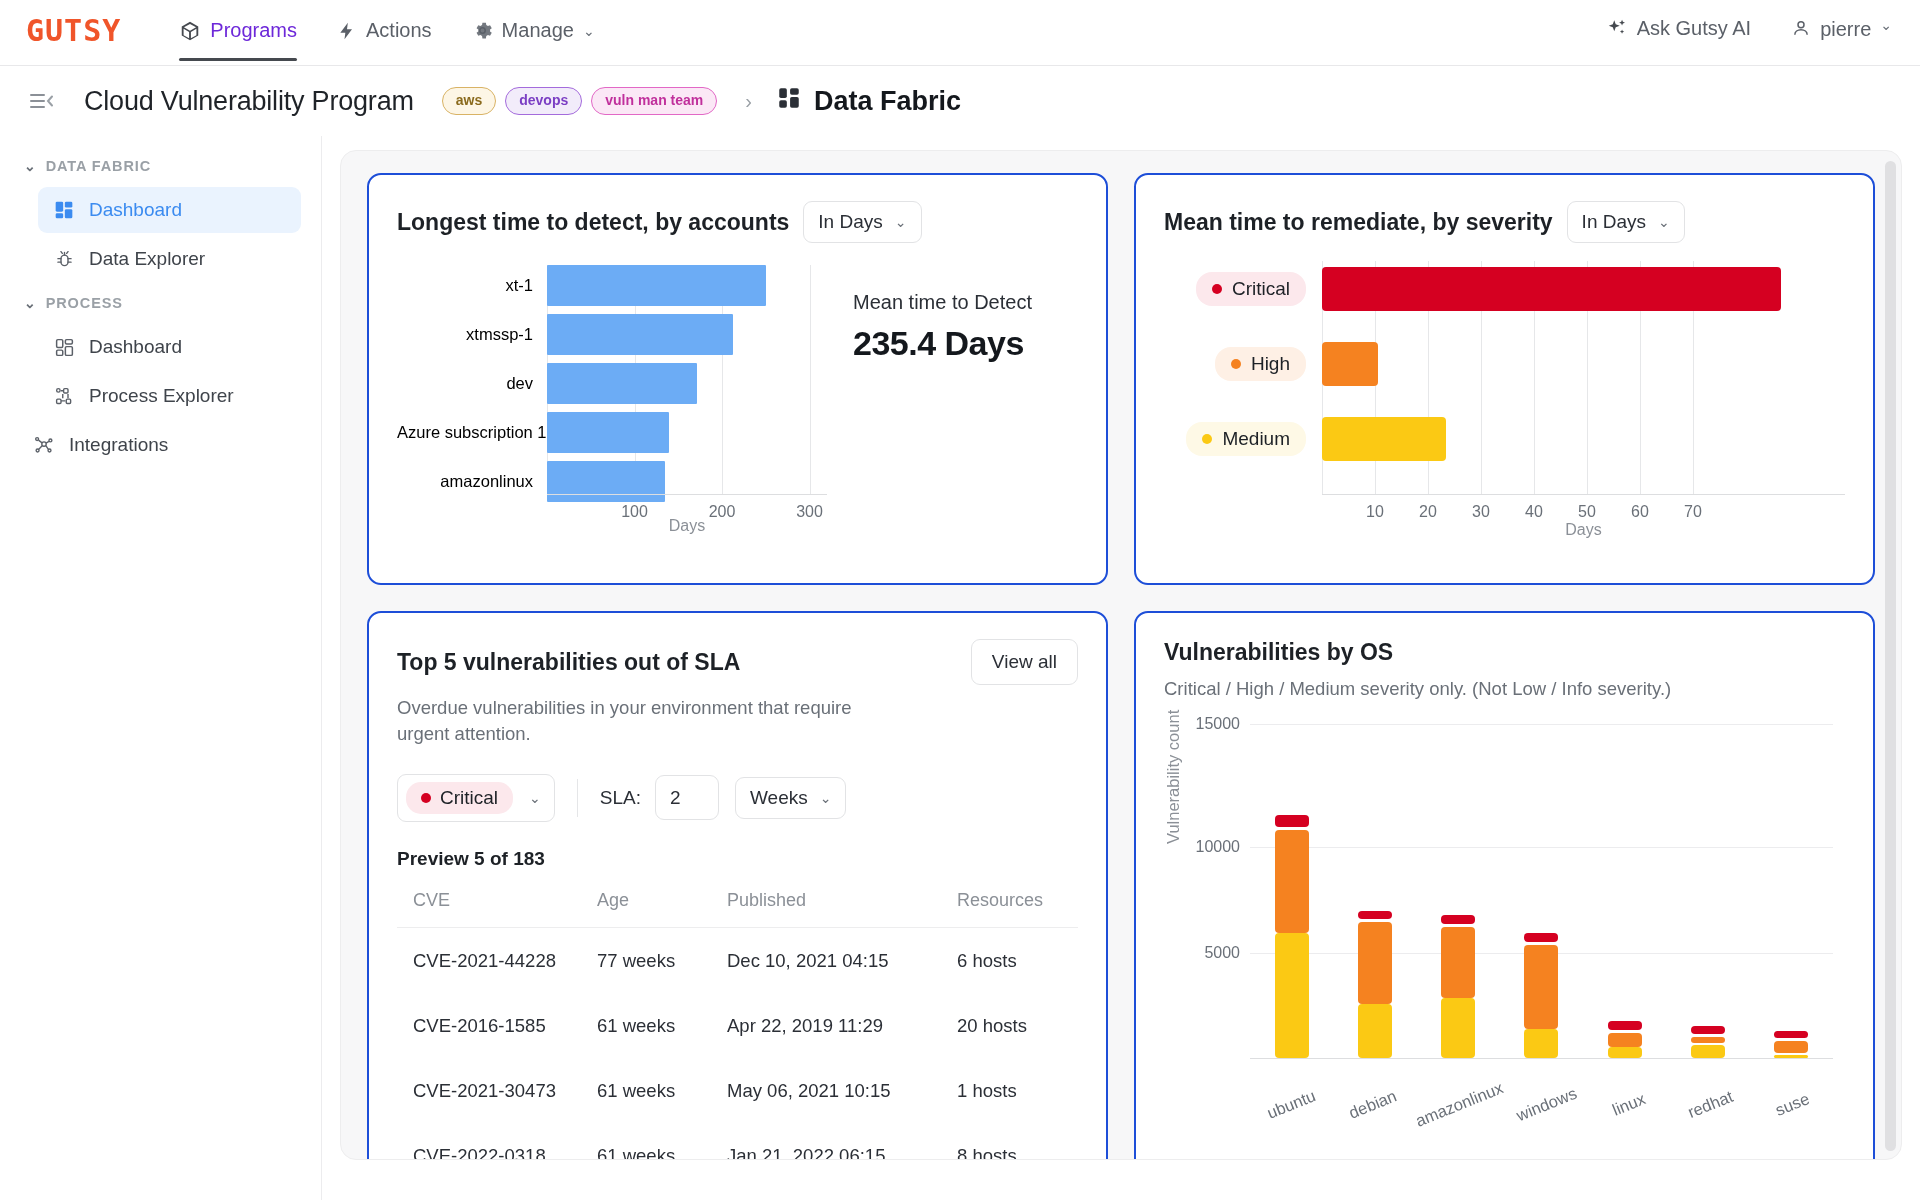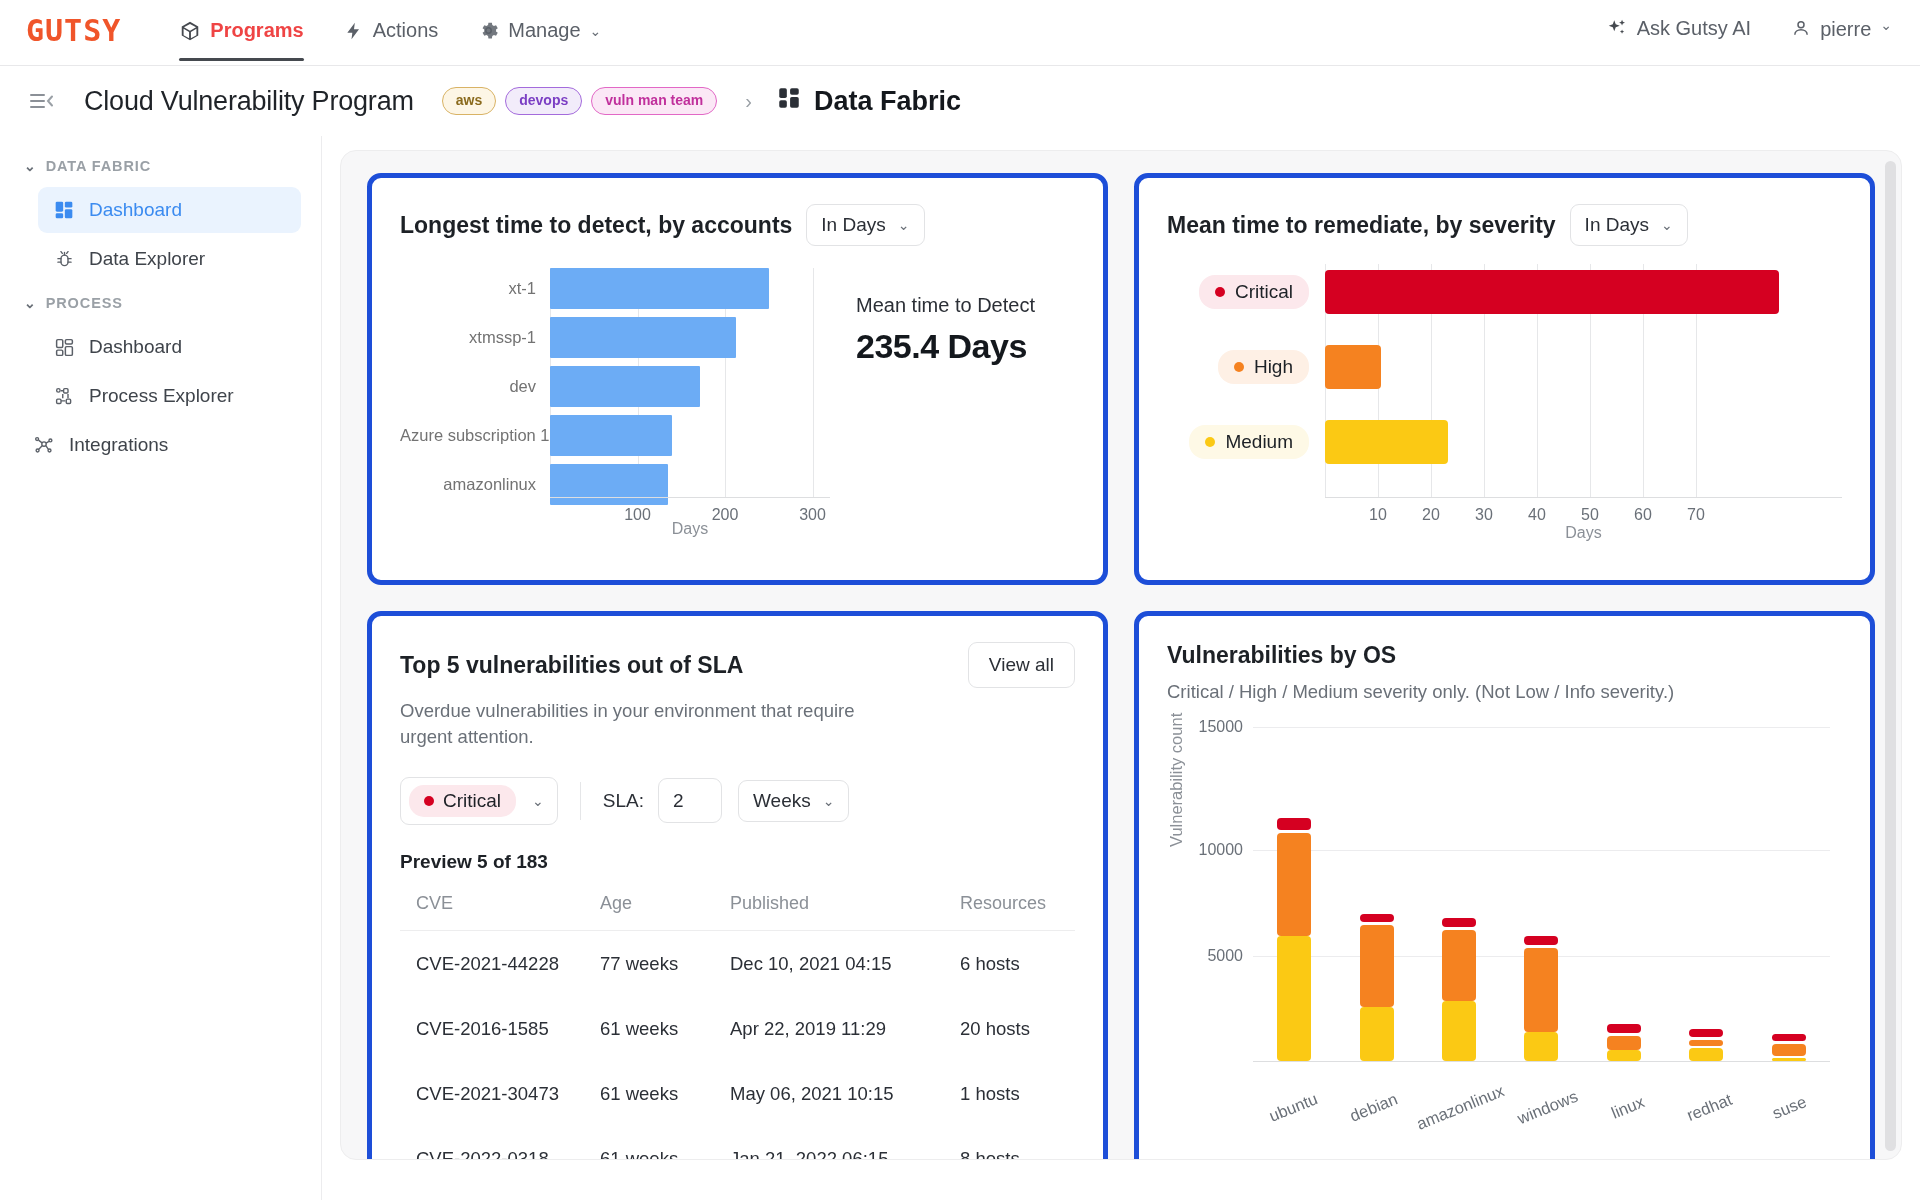--- a/index.html
+++ b/index.html
@@ -32,21 +32,21 @@
   .nav-items { display: flex; align-items: center; height: 100%; }
   .nav-item {
     display: flex; align-items: center; gap: 9px;
     height: 100%;
     padding: 0 20px;
     color: #5b6068;
     font-size: 20px;
     cursor: pointer;
     position: relative;
   }
-  .nav-item.active { color: #ef4444; font-weight: 700; }
+  .nav-item.active { color: #6d28d9; font-weight: 400; }
   .nav-item.active::after {
     content: "";
     position: absolute;
     left: 20px; right: 20px; bottom: 0;
     height: 3px; background: #45494f; border-radius: 2px;
   }
   .nav-icon { display: inline-flex; align-items: center; }
   .nav-right {
     margin-left: auto;
     display: flex; align-items: center; gap: 40px;
@@ -135,21 +135,21 @@
     position: relative;
     overflow: hidden;
   }
   .grid {
     display: grid;
     grid-template-columns: 1fr 1fr;
     gap: 26px;
   }
   .card {
     background: #fff;
-    border: 5px solid #1d4ed8;
+    border: 2px solid #1d4ed8;
     border-radius: 14px;
     padding: 26px 28px 18px;
   }
   .card-r1 { height: 412px; }
   .card-r2 { height: 570px; overflow: hidden; }
 
   .card-head { display: flex; align-items: center; gap: 14px; }
   .card-title { font-size: 23px; font-weight: 700; color: #1d2126; white-space: nowrap; }
   .card-sub { font-size: 18.5px; color: #6a7078; margin-top: 10px; line-height: 1.42; max-width: 480px; }
 
@@ -170,21 +170,21 @@
     background: #fff; cursor: pointer;
   }
 
   
   .hchart { display: flex; align-items: flex-start; margin-top: 22px; }
   .hchart-plot { position: relative; width: 430px; height: 270px; }
   .hbar-rows { position: absolute; left: 0; top: 0; right: 0; }
   .hbar-row { display: flex; align-items: center; height: 41px; margin-bottom: 8px; }
   .hbar-label {
     width: 150px; text-align: right; padding-right: 14px;
-    font-size: 16.5px; color: #737373; white-space: nowrap;
+    font-size: 16.5px; color: #000000; white-space: nowrap;
   }
   .hbar-track { flex: 1; position: relative; height: 100%; }
   .hbar-fill { height: 100%; background: #6CACF5; border-radius: 1px; }
   .hgrid { position: absolute; top: 0; bottom: 40px; width: 1px; background: #e6e7e9; }
   .haxis {
     position: absolute; left: 150px; right: 0; bottom: 40px;
     border-top: 1px solid #dddee0;
   }
   .htick { position: absolute; font-size: 16px; color: #6a7078; transform: translateX(-50%); }
   .haxis-name { position: absolute; bottom: 0; left: 150px; right: 0; text-align: center; font-size: 16px; color: #8b9097; }

